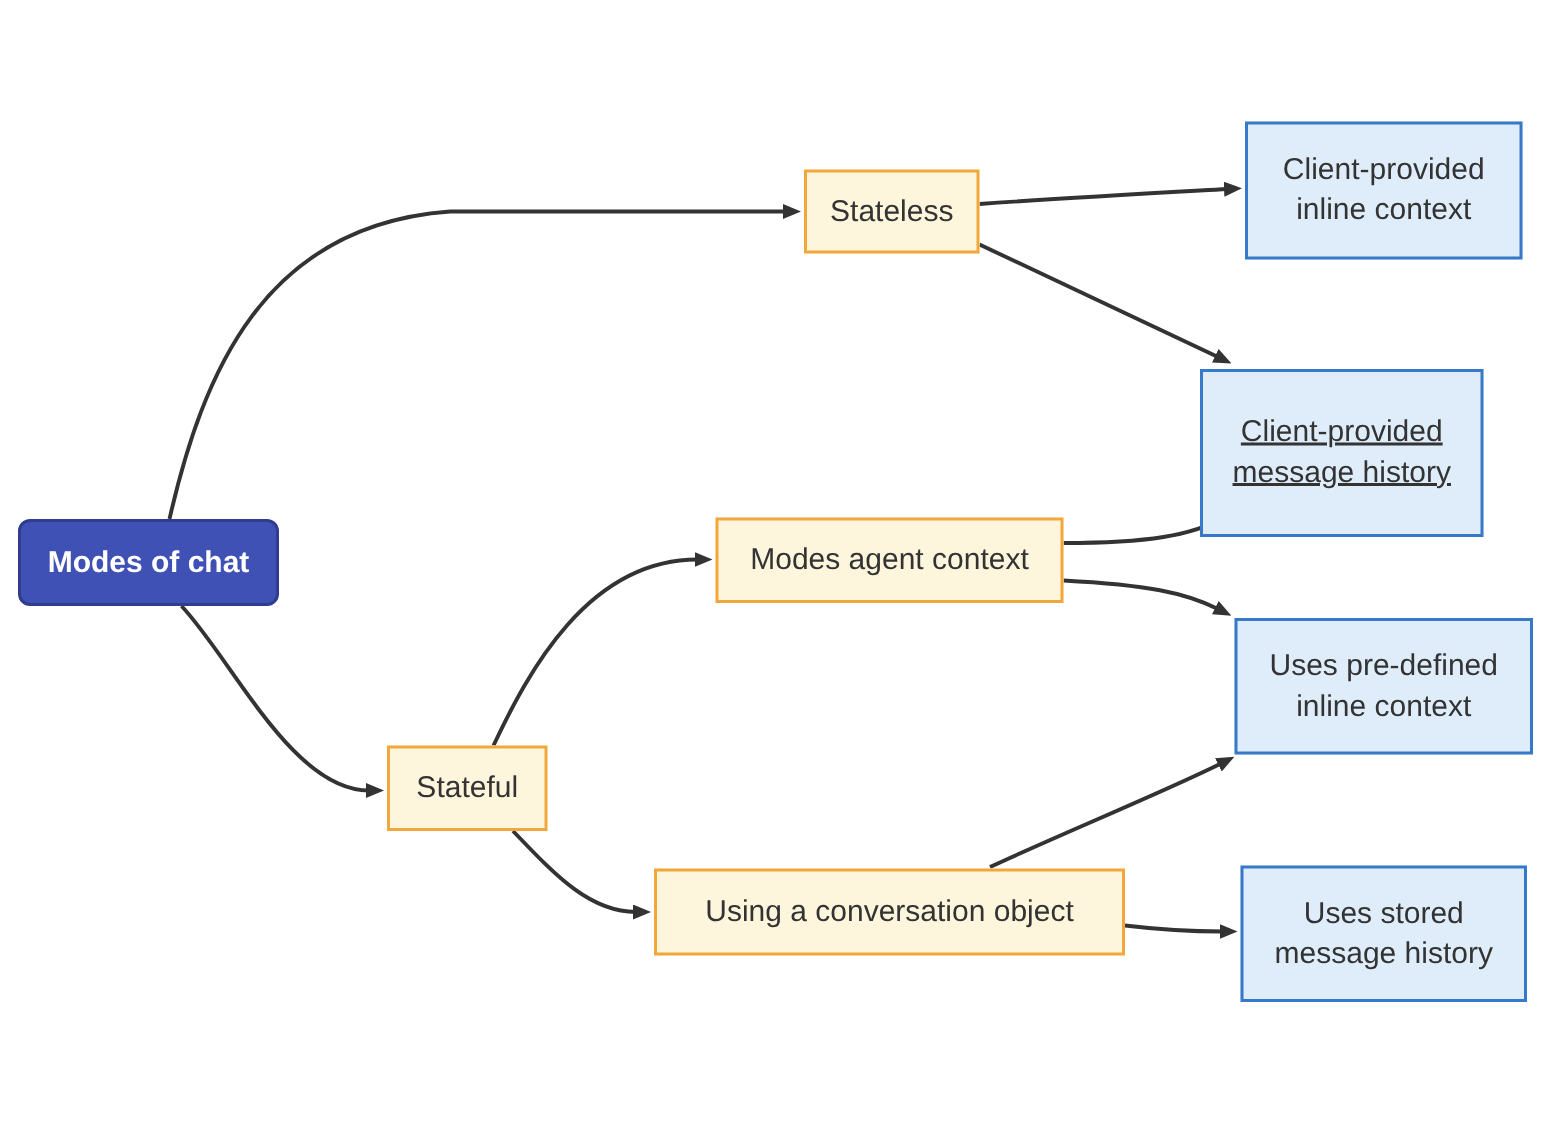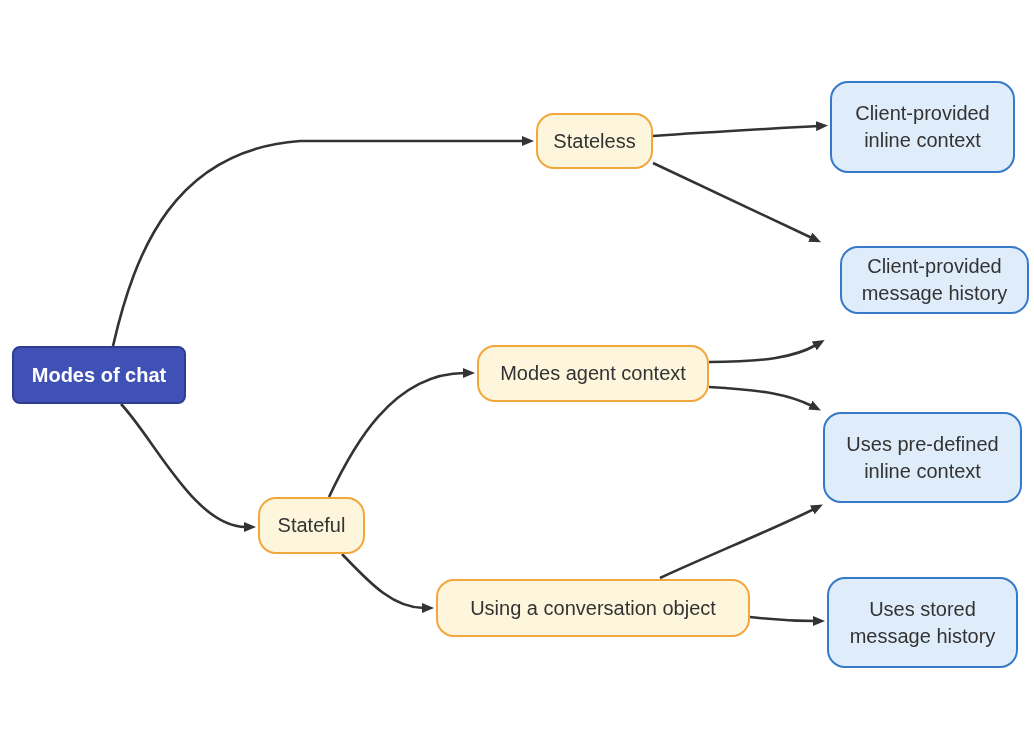--- a/index.html
+++ b/index.html
@@ -25,21 +25,20 @@
   .node {
     position: absolute;
     box-sizing: border-box;
     display: flex;
     align-items: center;
     justify-content: center;
     text-align: center;
     font-size: 20px;
     line-height: 1.35;
     color: #333333;
-    border-radius: 18px;
   }
   .node.root-node {
     background: #4051B5;
     border: 2px solid #303C8F;
     border-radius: 8px;
     color: #ffffff;
     font-weight: bold;
   }
   .node.branch {
     background: #FDF5DC;
@@ -50,21 +49,21 @@
     border: 2px solid #3579C8;
     padding: 0 8px;
   }
   
   #n-root          { left: 12px;  top: 346px; width: 174px; height: 58px; }
   #n-stateless     { left: 536px; top: 113px; width: 117px; height: 56px; }
   #n-stateful      { left: 258px; top: 497px; width: 107px; height: 57px; }
   #n-agent-context { left: 477px; top: 345px; width: 232px; height: 57px; }
   #n-conversation  { left: 436px; top: 579px; width: 314px; height: 58px; }
   #n-inline        { left: 830px; top: 81px;  width: 185px; height: 92px; }
-  #n-history       { left: 840px; top: 246px; width: 189px; height: 68px; }
+  #n-history       { left: 800px; top: 246px; width: 189px; height: 112px; text-decoration: underline; }
   #n-predefined    { left: 823px; top: 412px; width: 199px; height: 91px; }
   #n-stored        { left: 827px; top: 577px; width: 191px; height: 91px; }
 </style>
 </head>
 <body>
 
 <div class="stage">
 
   <svg class="edges" viewBox="0 0 1034 750" xmlns="http://www.w3.org/2000/svg" aria-hidden="true">
     <defs>

